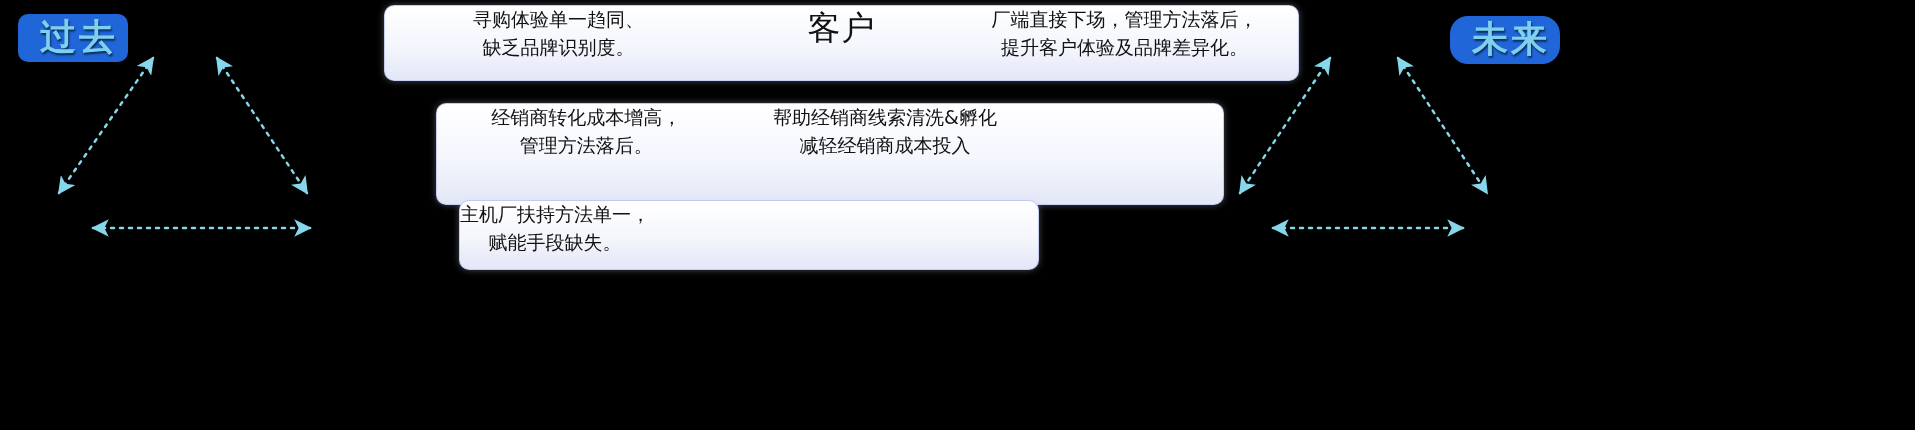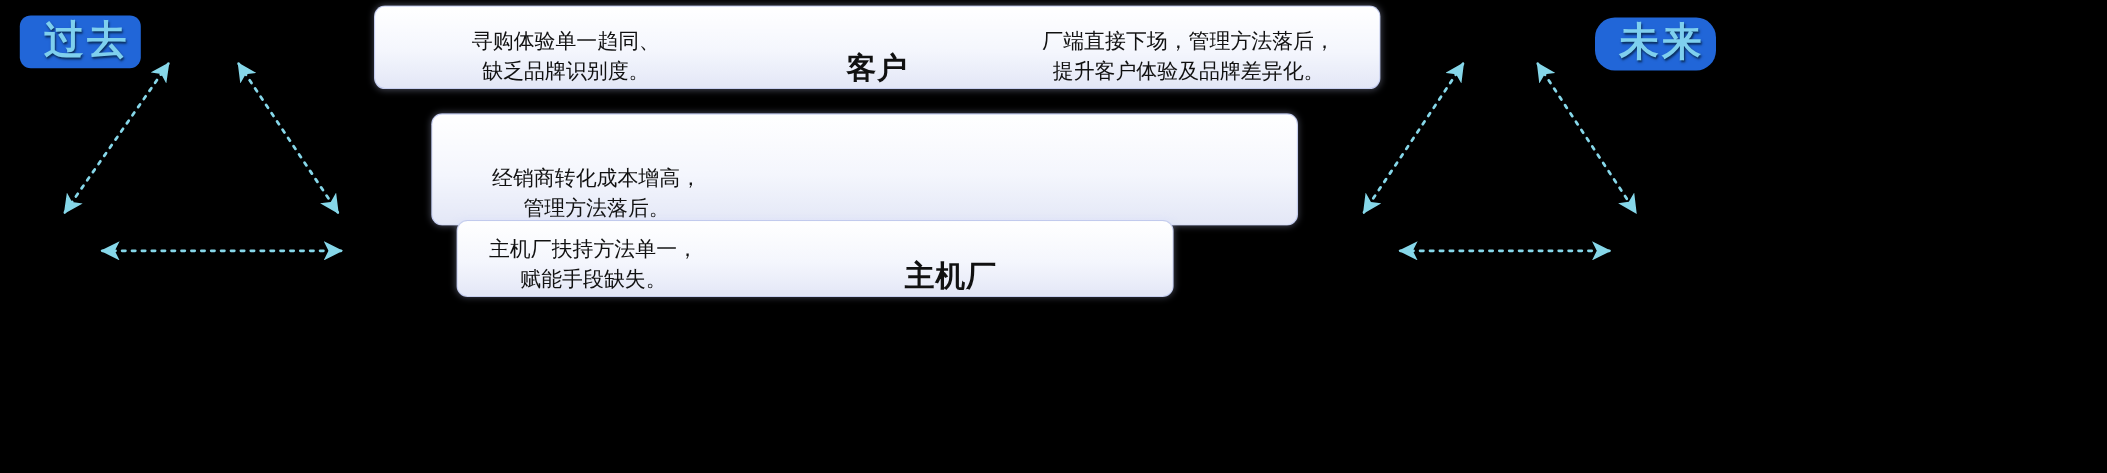--- a/index.html
+++ b/index.html
@@ -25,44 +25,45 @@
     border-radius:10px;
     text-shadow:1px 2px 2px rgba(3,30,60,.8);
     line-height:1;
   }
   .era-label.past { left:18px; top:14px; }
   .era-label.future { left:1450px; top:16px;border-radius:18px; }
 
   .row {
     position:absolute;
     display:flex;
-    align-items:flex-end;
+    align-items:flex-start;
     border-radius:10px;
     background:linear-gradient(180deg,#ffffff 0%,#f4f6fd 55%,#e3e7f6 100%);
     border:1px solid rgba(185,195,235,.8);
     box-shadow:0 0 7px rgba(205,215,255,.35);
+    margin-left:44px;
   }
   .row-0 { left:340px; top:5px;   width:915px; height:76px; }
   .row-1 { left:392px; top:103px; width:788px; height:102px; }
-  .row-2 { left:415px; top:200px; width:652px; height:70px; }
+  .row-2 { left:415px; top:200px; width:580px; height:70px;flex-direction:column; }
 
   .cell {
     text-align:center;
     white-space:pre-line;
     color:var(--box-text,#111);
   }
   .cell.side {
     flex:0 0 38%;
     font-size:19px;
     line-height:1.45;
   }
   .cell.center {
     flex:1 1 auto;
-    font-size:27px;
-    font-weight:700;
+    font-size:33px;
+    font-weight:400;
     letter-spacing:1px;
   }
 
   .tri { position:absolute; }
   .tri line {
     stroke:var(--arrow,#86d7e9);
     stroke-width:2.5;
     stroke-dasharray:3 6;
     stroke-linecap:round;
   }
@@ -102,21 +103,22 @@
     <div class="cell side">寻购体验单一趋同、
 缺乏品牌识别度。</div>
     <div class="cell center">客户</div>
     <div class="cell side">厂端直接下场，管理方法落后，
 提升客户体验及品牌差异化。</div>
   </div>
 
   <div class="row row-1">
     <div class="cell side">经销商转化成本增高，
 管理方法落后。</div>
+    <div class="cell side">帮助经销商线索清洗&amp;孵化
+减轻经销商成本投入</div>
   </div>
 
   <div class="row row-2">
     <div class="cell side">主机厂扶持方法单一，
 赋能手段缺失。</div>
-    <div class="cell center">主机厂</div>
   </div>
 
 </div>
 
 </body></html>

